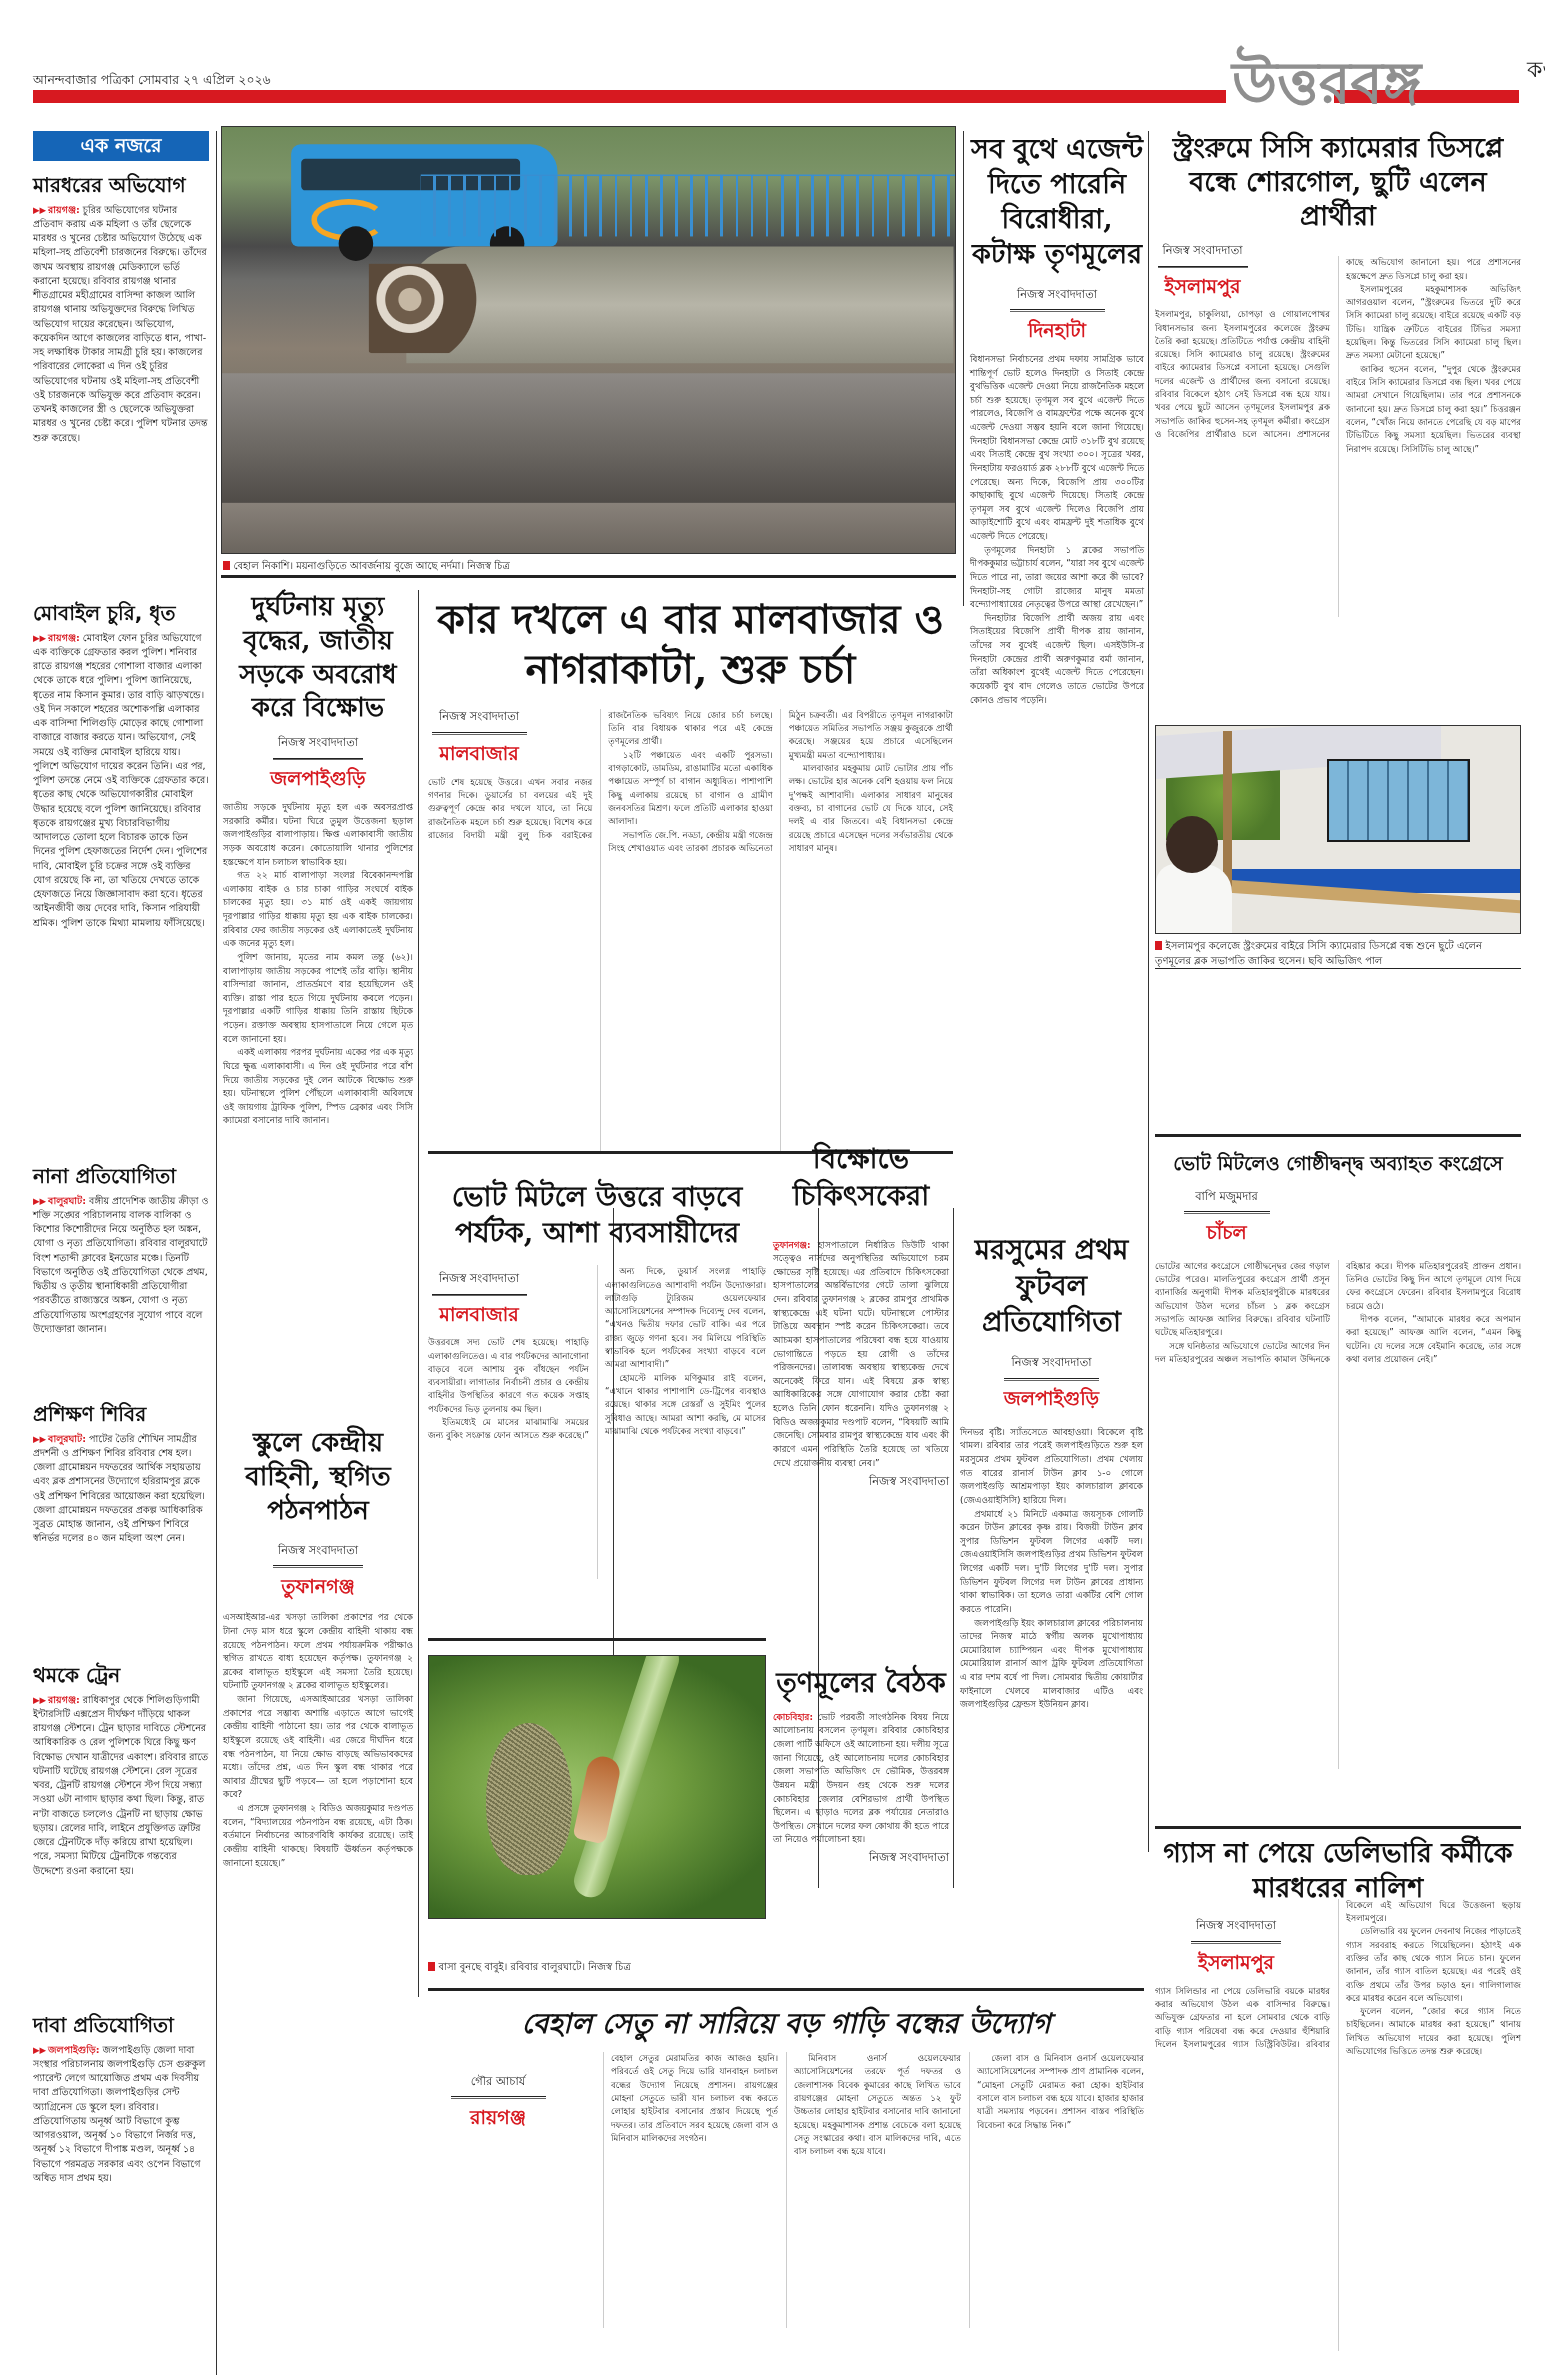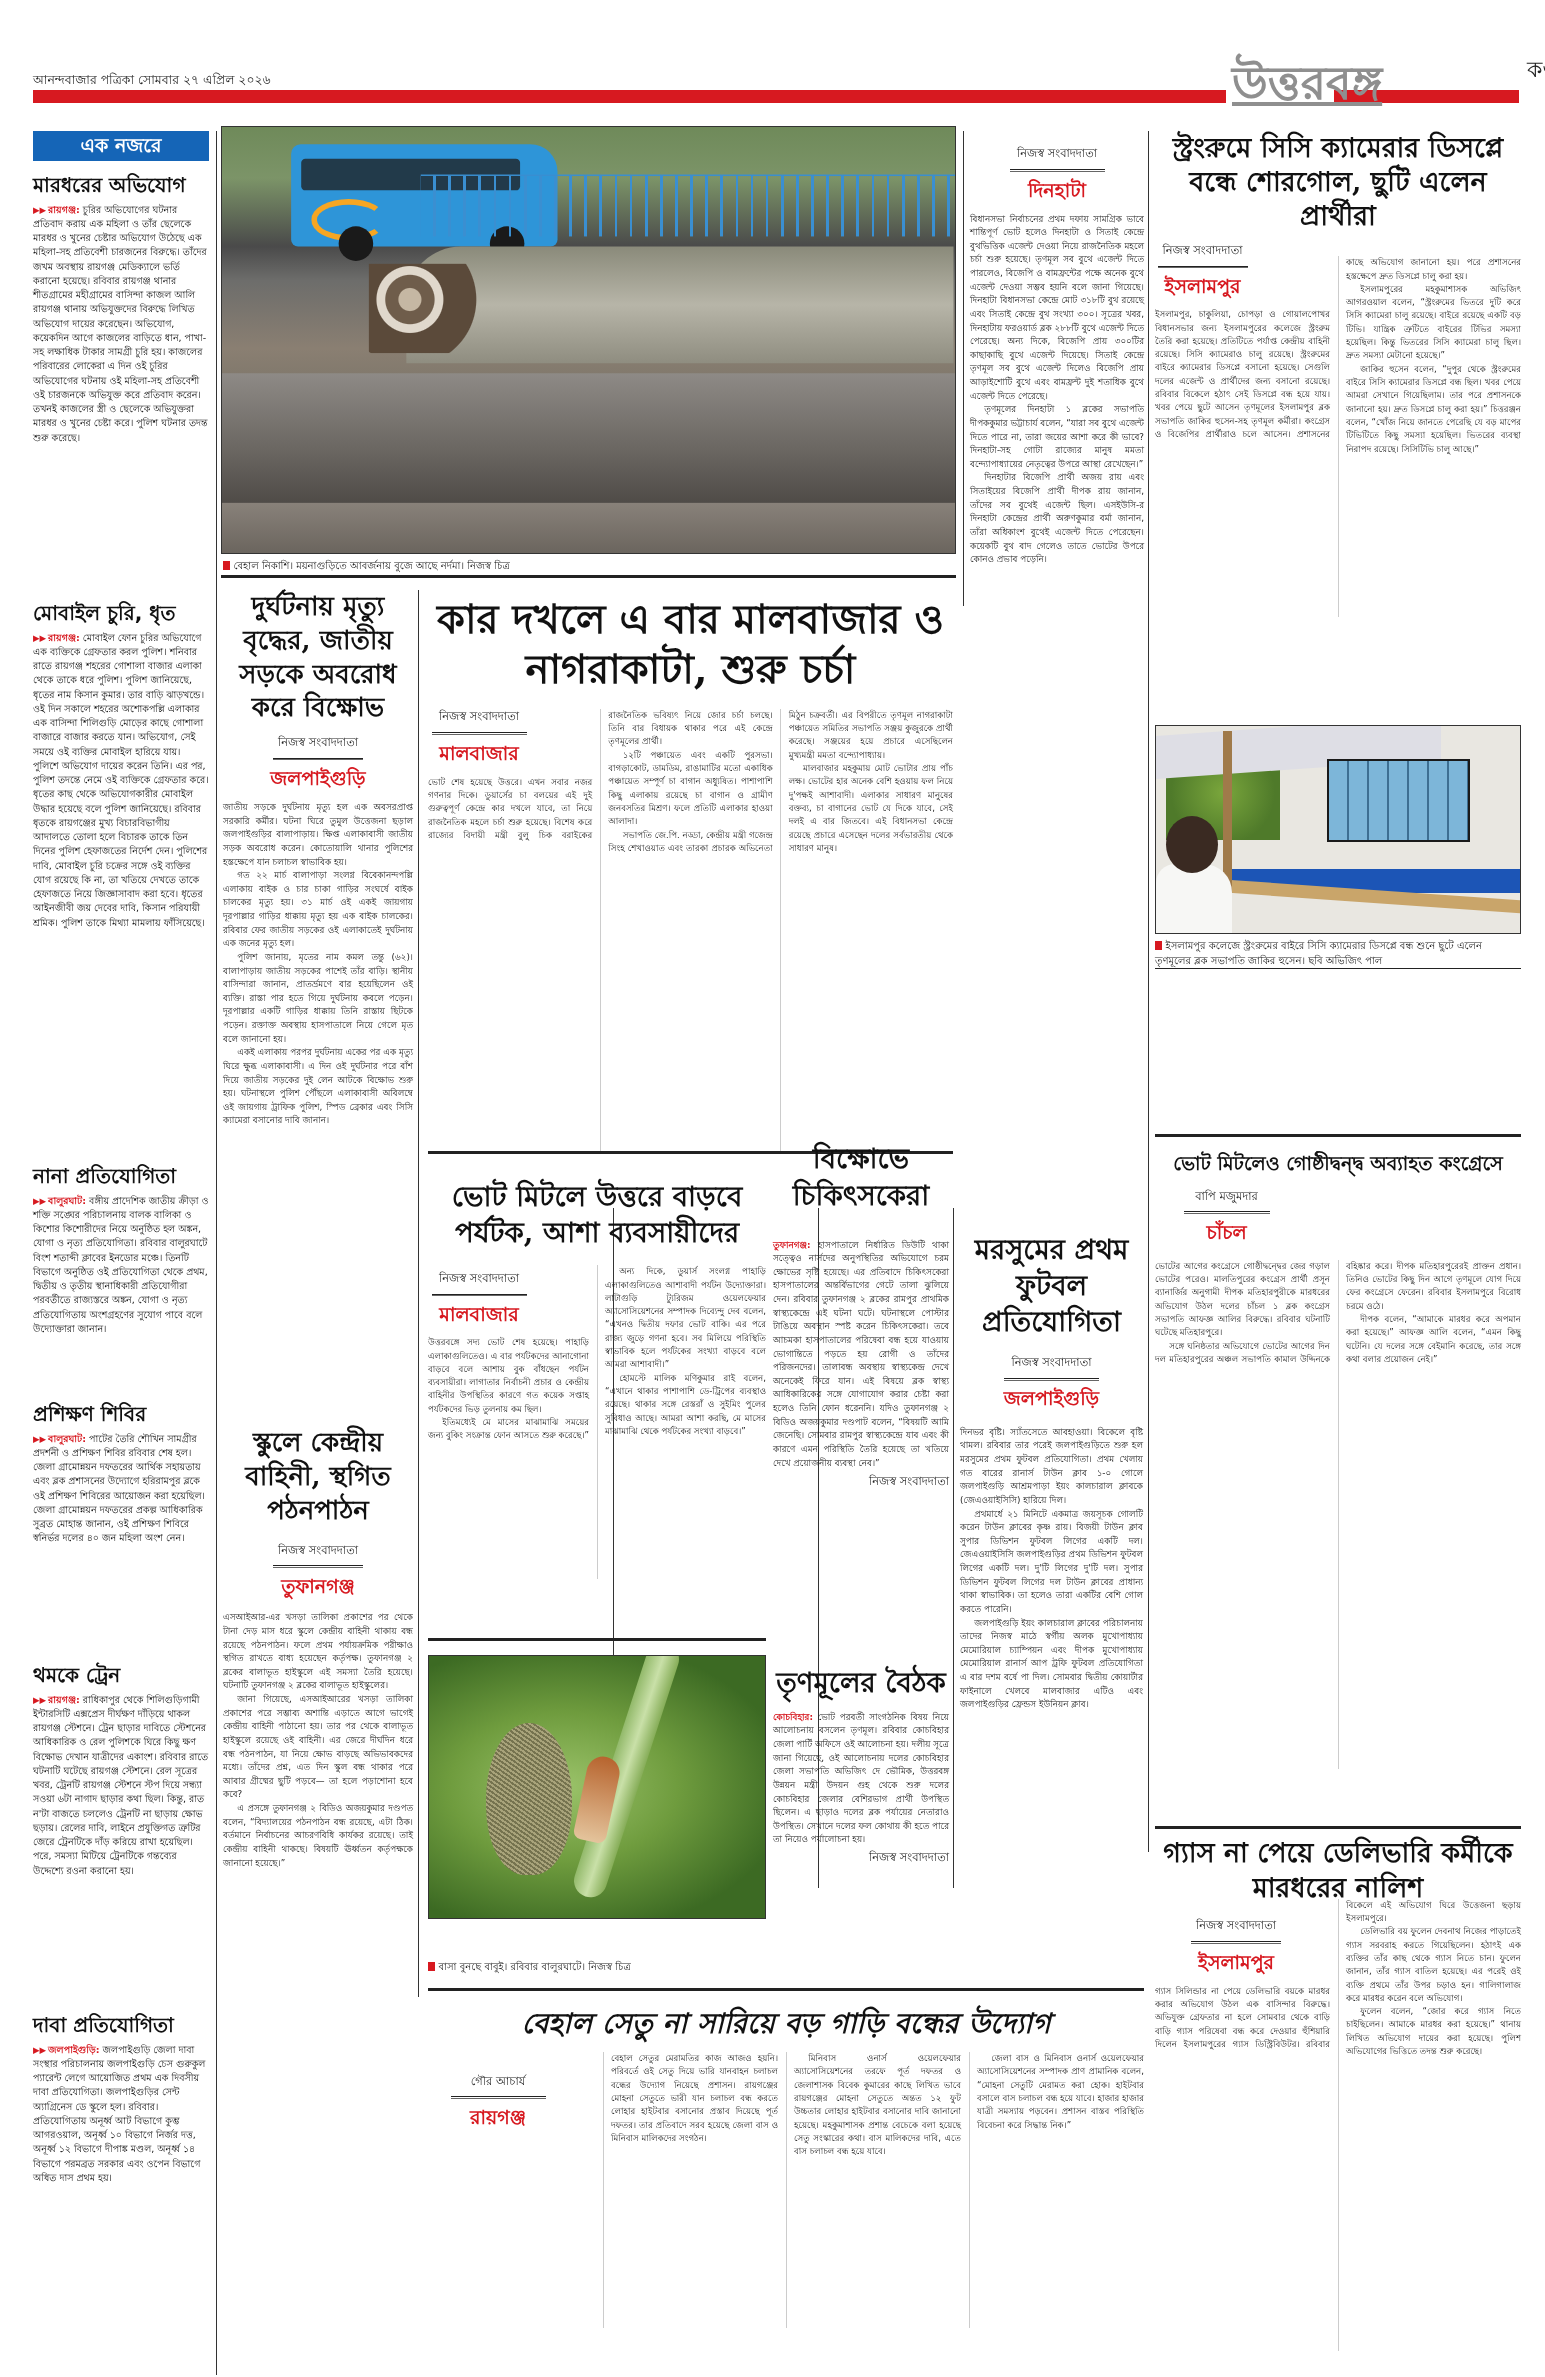--- a/index.html
+++ b/index.html
@@ -4,21 +4,21 @@
 <style>
   * { box-sizing: border-box; margin: 0; padding: 0; }
   html, body { width: 1545px; height: 2389px; background: #ffffff; overflow: hidden; }
   body { font-family: "DejaVu Sans", sans-serif; color: #111; position: relative; }
   .abs { position: absolute; }
 
   
   .masthead-meta { left: 33px; top: 71px; font-size: 12.4px; color: #222; }
   .red-band { left: 33px; top: 90px; width: 1193px; height: 13.3px; background: #d71920; }
   .red-band-right { left: 1334px; top: 90px; width: 185px; height: 13.3px; background: #d71920; }
-  .section-name { left: 1232px; top: 48px; width: 102px; height: 71px; font-size: 46px; font-weight: bold; color: #8f8f8f; font-family: "DejaVu Serif", serif; line-height: 71px; text-align: center; text-decoration: underline; }
+  .section-name { left: 1232px; top: 48px; width: 102px; height: 71px; font-size: 58px; font-weight: bold; color: #8f8f8f; font-family: "DejaVu Serif", serif; line-height: 71px; text-align: center; }
   .page-no { left: 1527px; top: 52px; font-size: 22px; color: #222; font-family: "DejaVu Serif", serif; }
 
   
   .vrule { width: 1px; background: #333; }
   .hrule { height: 2.9px; background: #222; }
   .hrule-thin { height: 1.4px; background: #222; }
 
   
   .ek-najore { left: 33px; top: 131px; width: 176px; height: 29.5px; background: #1565b7; color: #fff; font-size: 19px; font-weight: bold; text-align: center; line-height: 29.5px; }
   .brief { left: 33px; width: 176px; }
@@ -132,20 +132,21 @@
     <div class="trash"></div>
     <div class="puddle"></div>
   </div>
 </div>
 <div class="abs caption" style="left:223px; top:558px; width:732px;">
   <span class="sq"></span><span>বেহাল নিকাশি। ময়নাগুড়িতে আবর্জনায় বুজে আছে নর্দমা। নিজস্ব চিত্র</span>
 </div>
 <div class="abs hrule" style="left:221px; top:575px; width:735px;"></div>
 
 <div class="abs" style="left:970px; top:131px; width:174px;">
+  <div class="hl" style="font-size:27px; line-height:1.3;">সব বুথে এজেন্ট দিতে পারেনি বিরোধীরা, কটাক্ষ তৃণমূলের</div>
   <div class="byline" style="margin-top:14.3px;">নিজস্ব সংবাদদাতা</div>
   <div class="byline-rule" style="width:95px;"></div>
   <div class="dateline">দিনহাটা</div>
   <div class="body-text" style="margin-top:4.8px; font-size:8.8px;">
     <p>বিধানসভা নির্বাচনের প্রথম দফায় সামগ্রিক ভাবে শান্তিপূর্ণ ভোট হলেও দিনহাটা ও সিতাই কেন্দ্রে বুথভিত্তিক এজেন্ট দেওয়া নিয়ে রাজনৈতিক মহলে চর্চা শুরু হয়েছে। তৃণমূল সব বুথে এজেন্ট দিতে পারলেও, বিজেপি ও বামফ্রন্টের পক্ষে অনেক বুথে এজেন্ট দেওয়া সম্ভব হয়নি বলে জানা গিয়েছে। দিনহাটা বিধানসভা কেন্দ্রে মোট ৩১৮টি বুথ রয়েছে এবং সিতাই কেন্দ্রে বুথ সংখ্যা ৩০০। সূত্রের খবর, দিনহাটায় ফরওয়ার্ড ব্লক ২৮৮টি বুথে এজেন্ট দিতে পেরেছে। অন্য দিকে, বিজেপি প্রায় ৩০০টির কাছাকাছি বুথে এজেন্ট দিয়েছে। সিতাই কেন্দ্রে তৃণমূল সব বুথে এজেন্ট দিলেও বিজেপি প্রায় আড়াইশোটি বুথে এবং বামফ্রন্ট দুই শতাধিক বুথে এজেন্ট দিতে পেরেছে।</p>
     <p>তৃণমূলের দিনহাটা ১ ব্লকের সভাপতি দীপককুমার ভট্টাচার্য বলেন, “যারা সব বুথে এজেন্ট দিতে পারে না, তারা জয়ের আশা করে কী ভাবে? দিনহাটা-সহ গোটা রাজ্যের মানুষ মমতা বন্দ্যোপাধ্যায়ের নেতৃত্বের উপরে আস্থা রেখেছেন।”</p>
     <p>দিনহাটার বিজেপি প্রার্থী অজয় রায় এবং সিতাইয়ের বিজেপি প্রার্থী দীপক রায় জানান, তাঁদের সব বুথেই এজেন্ট ছিল। এসইউসি-র দিনহাটা কেন্দ্রের প্রার্থী অরুণকুমার বর্মা জানান, তাঁরা অধিকাংশ বুথেই এজেন্ট দিতে পেরেছেন। কয়েকটি বুথ বাদ গেলেও তাতে ভোটের উপরে কোনও প্রভাব পড়েনি।</p>
   </div>
 </div>
 

